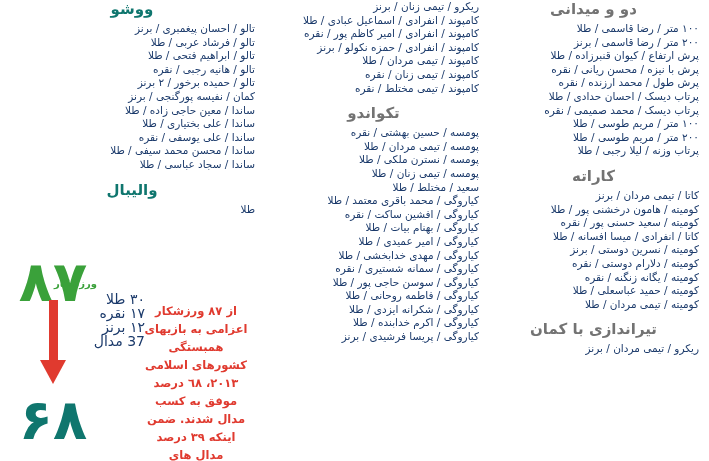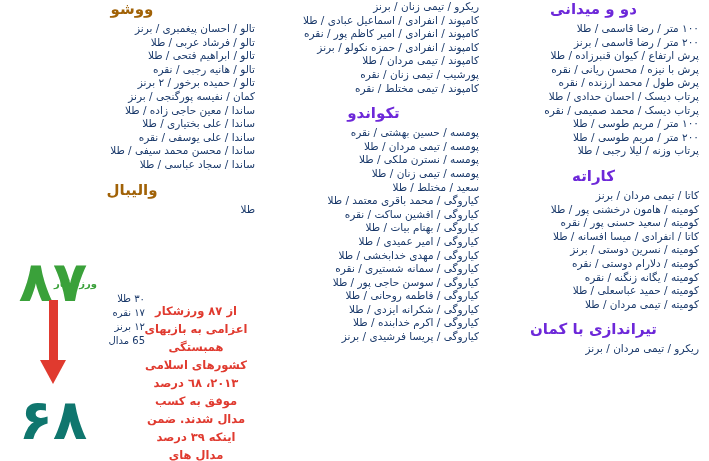--- a/index.html
+++ b/index.html
@@ -12,28 +12,28 @@
     position:relative;
   }
   .page{position:relative;width:709px;height:461px;}
 
   .col{position:absolute;top:0;}
   .col-right{right:8px;width:215px;}
   .col-mid{right:228px;width:215px;}
   .col-left{right:452px;width:250px;}
 
   .sport-title{
-    color:#6d28d9;
+    color:#737373;
     font-size:15px;
     font-weight:bold;
     text-align:center;
     margin:0 0 4px 0;
     letter-spacing:0;
   }
-  .sport-title.green{color:#a16207;}
+  .sport-title.green{color:#0f766e;}
 
   .entry{
     color:#1b3a6b;
     font-size:10.5px;
     line-height:13.6px;
     white-space:nowrap;
     padding-right:2px;
   }
 
   .block{margin-bottom:9px;}
@@ -84,21 +84,21 @@
     border-left:13px solid transparent;
     border-right:13px solid transparent;
     border-top:24px solid #e03a2f;
   }
   .medal-list{
     position:absolute;
     right:112px;
     top:96px;
     width:56px;
     color:#1b3a6b;
-    font-size:10px;
+    font-size:14px;
     line-height:14px;
     text-align:right;
   }
   .summary{
     position:absolute;
     right:6px;
     top:106px;
     width:110px;
     color:#e03a2f;
     font-size:11.5px;
@@ -146,21 +146,21 @@
     </div>
   </div>
 
   <div class="col col-mid">
     <div class="block">
       <div class="entry">ریکرو / تیمی زنان / برنز</div>
       <div class="entry">کامپوند / انفرادی / اسماعیل عبادی / طلا</div>
       <div class="entry">کامپوند / انفرادی / امیر کاظم پور / نقره</div>
       <div class="entry">کامپوند / انفرادی / حمزه نکولو / برنز</div>
       <div class="entry">کامپوند / تیمی مردان / طلا</div>
-      <div class="entry">پورشیب / تیمی زنان / نقره</div>
+      <div class="entry">کامپوند / تیمی زنان / نقره</div>
       <div class="entry">کامپوند / تیمی مختلط / نقره</div>
     </div>
 
     <div class="block">
       <div class="sport-title">تکواندو</div>
       <div class="entry">پومسه / حسین بهشتی / نقره</div>
       <div class="entry">پومسه / تیمی مردان / طلا</div>
       <div class="entry">پومسه / نسترن ملکی / طلا</div>
       <div class="entry">پومسه / تیمی زنان / طلا</div>
       <div class="entry">سعید / مختلط / طلا</div>
@@ -208,19 +208,19 @@
       <div class="shaft"></div>
       <div class="head"></div>
     </div>
 
     <div class="big-num num-bottom">۶۸</div>
 
     <div class="medal-list">
       <div>۳۰ طلا</div>
       <div>۱۷ نقره</div>
       <div>۱۲ برنز</div>
-      <div>65 مدال</div>
+      <div>37 مدال</div>
     </div>
 
     <div class="summary">از ۸۷ ورزشکار اعزامی به بازیهای همبستگی کشورهای اسلامی ۲۰۱۳، ٦۸ درصد موفق به کسب مدال شدند. ضمن اینکه ۳۹ درصد مدال های کشورمان در این دوره توسط بانوان کسب شد.</div>
   </div>
 
 </div>
 
 </body></html>

